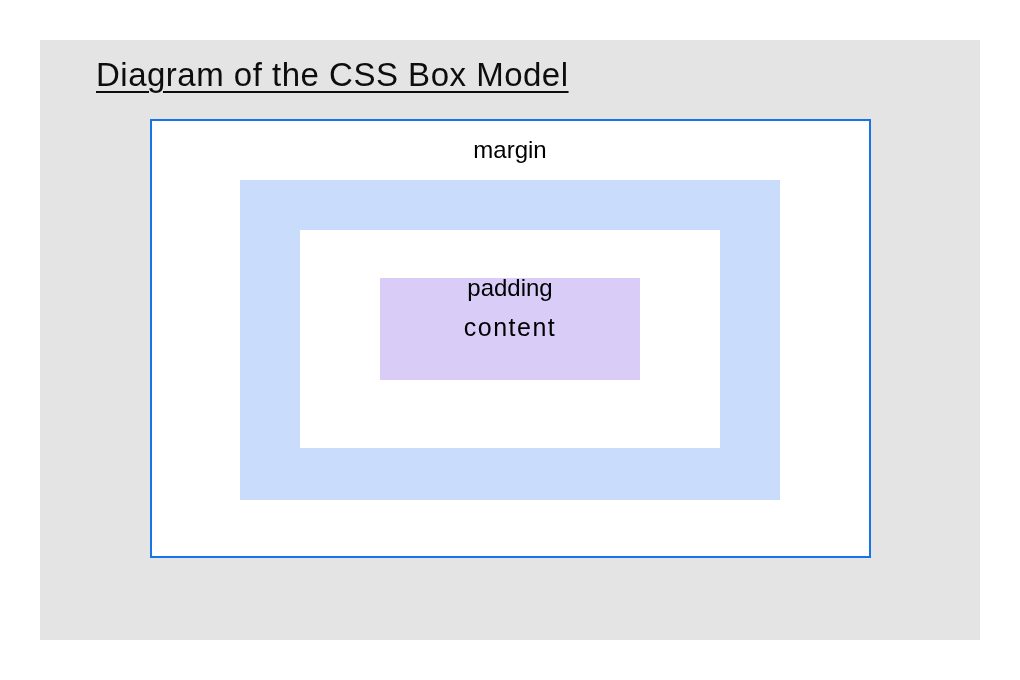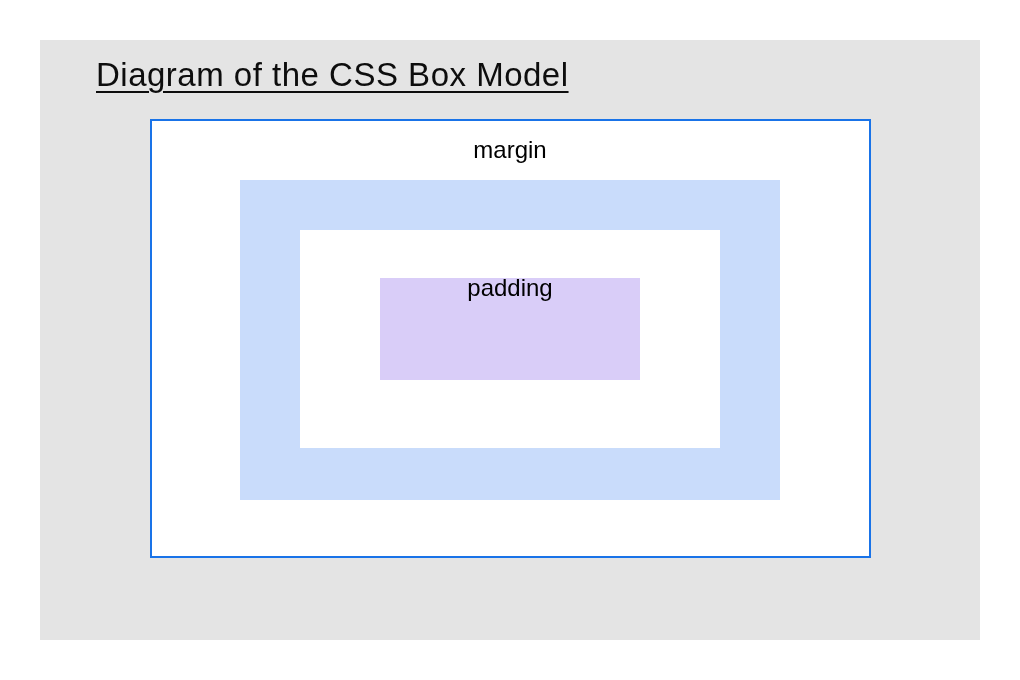--- a/index.html
+++ b/index.html
@@ -98,13 +98,14 @@
     <h1 class="page-title" style="margin:8px; font-weight:normal; position:absolute; left:48px; top:8px;">Diagram of the CSS Box Model</h1>
   </div>
 
   <div class="box-margin"></div>
   <div class="box-border"></div>
   <div class="box-padding"></div>
   <div class="box-content"></div>
 
   <div class="layer-label label-margin">margin</div>
   <div class="layer-label label-padding">padding</div>
+  <div class="layer-label label-content">content</div>
 </div>
 
 </body></html>

